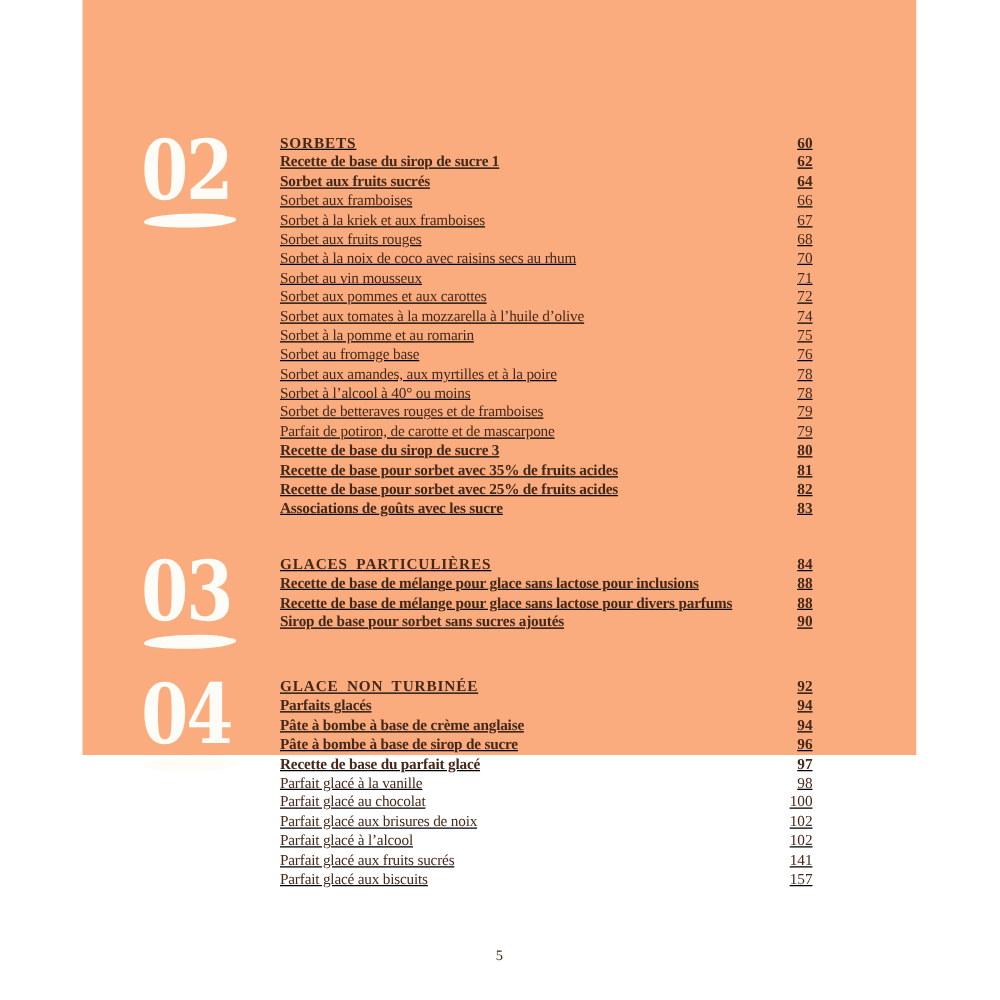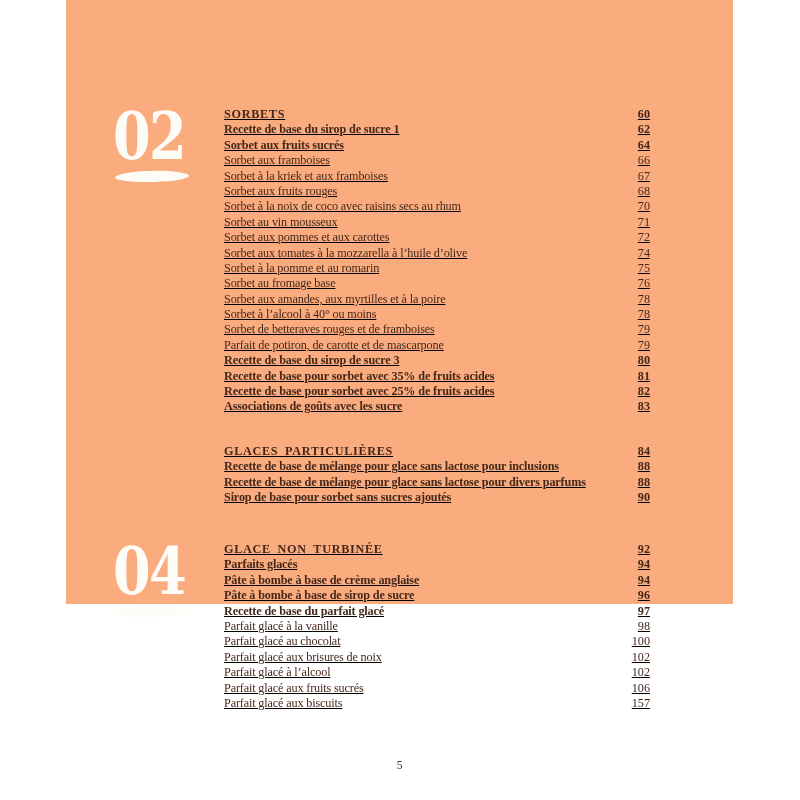--- a/index.html
+++ b/index.html
@@ -178,20 +178,24 @@
             <span class="label">Recette de base pour sorbet avec 25% de fruits acides</span>
             <span class="pagenum">82</span>
           </div>
           <div class="row bold">
             <span class="label">Associations de goûts avec les sucre</span>
             <span class="pagenum">83</span>
           </div>
         </div>
       </div>
       <div class="chapter ch1">
+        <div class="chapnum-wrap">
+          <div class="chapnum">03</div>
+          <div class="brush"></div>
+        </div>
         <div class="rows">
           <div class="row header">
             <span class="label">GLACES PARTICULIÈRES</span>
             <span class="pagenum">84</span>
           </div>
           <div class="row bold">
             <span class="label">Recette de base de mélange pour glace sans lactose pour inclusions</span>
             <span class="pagenum">88</span>
           </div>
           <div class="row bold">
@@ -241,21 +245,21 @@
           <div class="row regular">
             <span class="label">Parfait glacé aux brisures de noix</span>
             <span class="pagenum">102</span>
           </div>
           <div class="row regular">
             <span class="label">Parfait glacé à l’alcool</span>
             <span class="pagenum">102</span>
           </div>
           <div class="row regular">
             <span class="label">Parfait glacé aux fruits sucrés</span>
-            <span class="pagenum">106</span>
+            <span class="pagenum">141</span>
           </div>
           <div class="row regular">
             <span class="label">Parfait glacé aux biscuits</span>
             <span class="pagenum">157</span>
           </div>
         </div>
       </div>
     </div>
   <div class="footer">5</div>
 </div>

